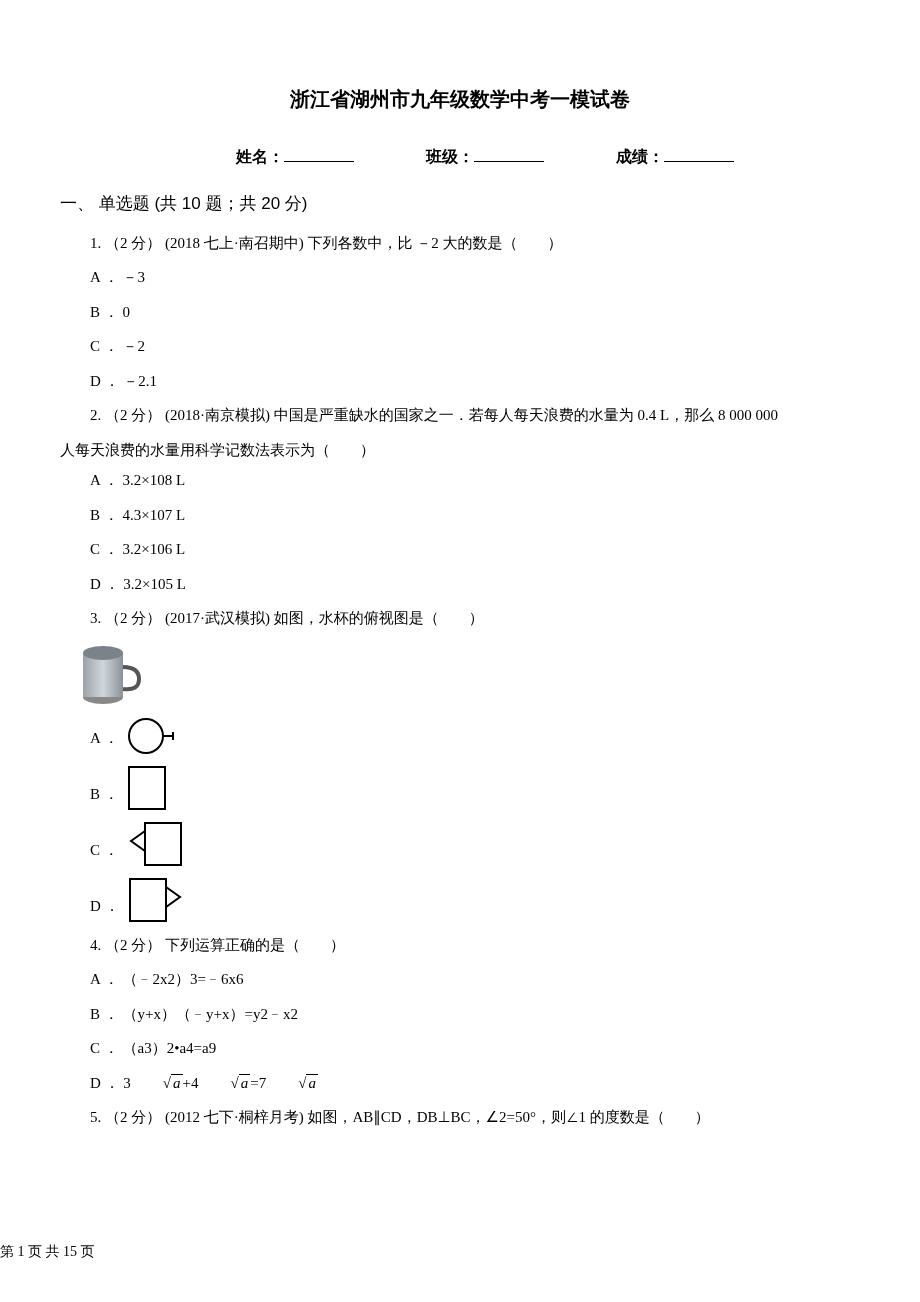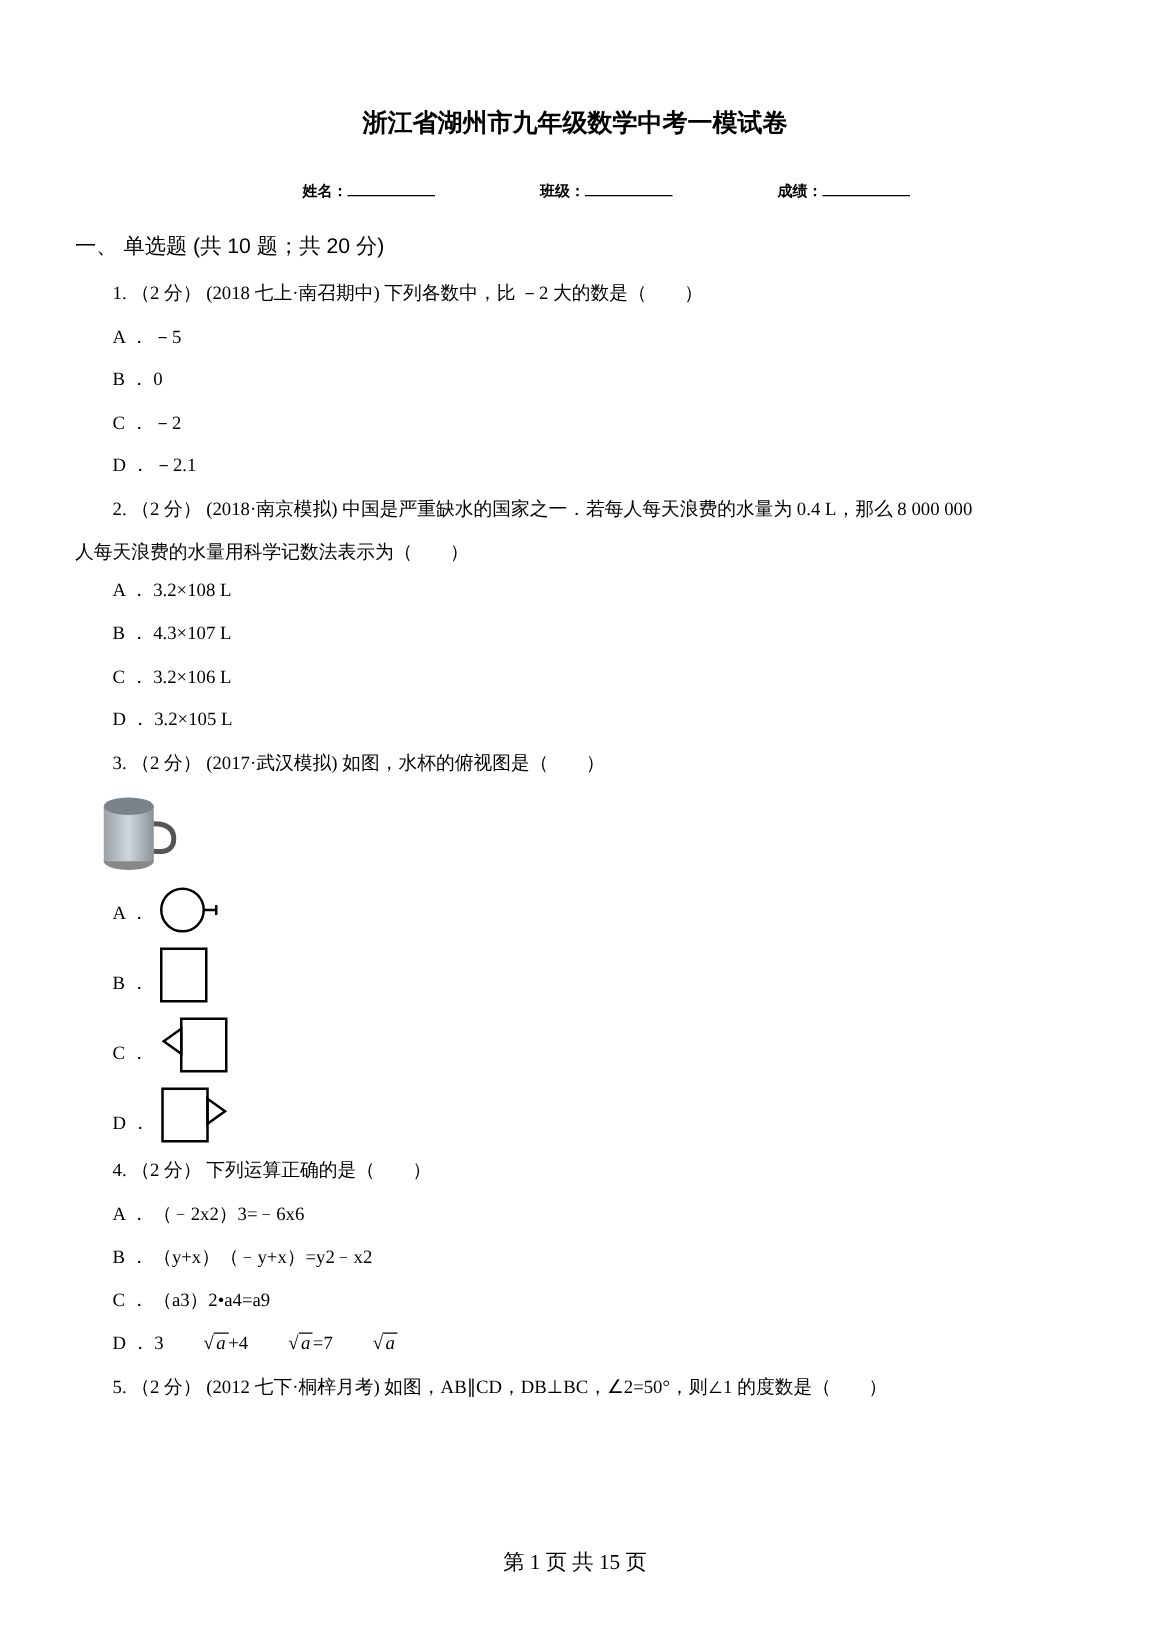--- a/index.html
+++ b/index.html
@@ -20,21 +20,21 @@
       font-weight: bold;
       font-family: "SimHei", "黑体", sans-serif;
       margin-bottom: 24px;
     }
     .header-row {
       display: flex;
       justify-content: space-around;
       padding: 0 90px 0 140px;
       font-weight: bold;
       font-family: "SimHei", "黑体", sans-serif;
-      font-size: 12px;
+      font-size: 16px;
       margin-bottom: 16px;
     }
     .header-row .blank {
       display: inline-block;
       border-bottom: 1px solid #000;
       width: 70px;
       height: 1em;
       vertical-align: baseline;
     }
     .section-heading {
@@ -70,22 +70,21 @@
     .cup-main {
       display: block;
       margin-left: 1em;
       margin-bottom: 6px;
     }
     .footer {
       position: absolute;
       bottom: 36px;
       width: 100%;
       left: 0;
-      text-align: center;
-      font-size: 17px;
+      font-size: 14px;
     }
     svg { display: block; }
     .radical {
       display: inline-block;
       position: relative;
       padding-left: 2px;
     }
     .radical::before {
       content: "√";
       font-size: 1em;
@@ -103,21 +102,21 @@
 
 <div class="header-row">
   <span><span>姓名：</span><span class="blank"></span></span>
   <span><span>班级：</span><span class="blank"></span></span>
   <span><span>成绩：</span><span class="blank"></span></span>
 </div>
 
 <div class="section-heading">一、 单选题 (共 10 题；共 20 分)</div>
 
 <div class="question">1. （2 分） (2018 七上·南召期中) 下列各数中，比 －2 大的数是（　　）</div>
-<div class="choice">A ． －5</div>
+<div class="choice">A ． －3</div>
 <div class="choice">B ． 0</div>
 <div class="choice">C ． －2</div>
 <div class="choice">D ． －2.1</div>
 
 <div class="question">2. （2 分） (2018·南京模拟) 中国是严重缺水的国家之一．若每人每天浪费的水量为 0.4 L，那么 8 000 000</div>
 <div class="question-wrap">人每天浪费的水量用科学记数法表示为（　　）</div>
 <div class="choice">A ． 3.2×108 L</div>
 <div class="choice">B ． 4.3×107 L</div>
 <div class="choice">C ． 3.2×106 L</div>
 <div class="choice">D ． 3.2×105 L</div>

